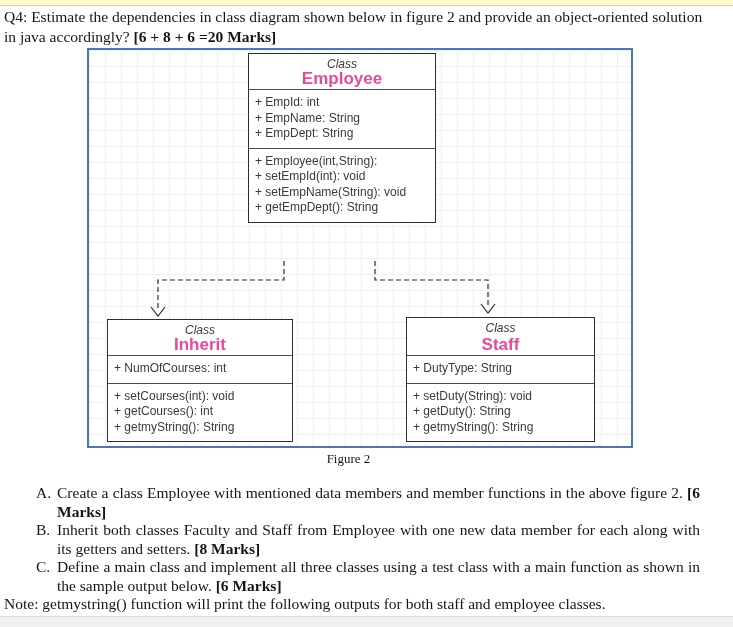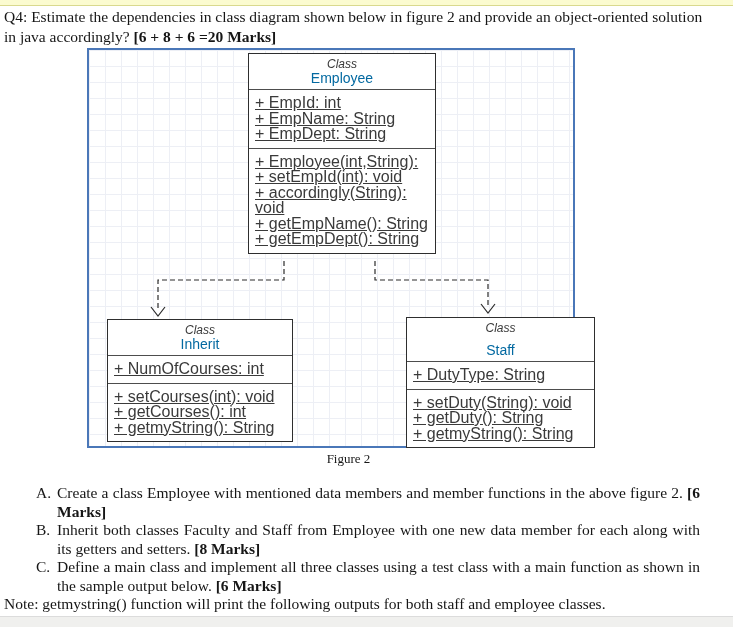--- a/index.html
+++ b/index.html
@@ -10,34 +10,34 @@
   
   .top-bar { position:absolute; left:0; top:0; width:733px; height:6px;
              background:#fbfbd0; border-bottom:1px solid #d9d98e; }
 
   
   .question { position:absolute; left:4px; top:7px; width:706px;
               font-size:15.5px; line-height:19.5px; }
   .question b { font-weight:bold; }
 
   
-  .canvas { position:absolute; left:87px; top:48px; width:488px; height:400px;
+  .canvas { position:absolute; left:87px; top:48px; width:546px; height:400px;
             border:2px solid #4a77b8; background:#fff;
             background-image:
               repeating-linear-gradient(to right,  #edeff5 0 1px, transparent 1px 16px),
               repeating-linear-gradient(to bottom, #edeff5 0 1px, transparent 1px 16px); }
 
   
   .uml { position:absolute; background:#fff; border:1.5px solid #2e2e2e;
          font-family:"Liberation Sans", sans-serif; color:#3a3a3a; }
   .uml-head { text-align:center; padding:3px 2px 3px; border-bottom:1.3px solid #4d4d4d; }
   .stereo { font-style:italic; font-size:12px; line-height:14px; color:#3a3a3a; }
-  .cname  { font-weight:normal; font-size:14px; line-height:15px; color:#0369a1; }
-  .gap .cname { margin-top:8px; }
-  .sec { padding:5px 6px 6px; font-size:16px; line-height:15.5px;text-decoration:underline; }
+  .cname  { font-weight:bold; font-size:17px; line-height:15px; color:#ec4899; }
+  .gap .cname { margin-top:2px; }
+  .sec { padding:5px 6px 6px; font-size:12px; line-height:15.5px; }
   .sec.attrs { border-bottom:1.3px solid #4d4d4d; }
 
   .uml-employee { left:159px; top:3px;   width:188px; }
   .uml-faculty  { left:18px;  top:269px; width:186px; }
   .uml-staff    { left:317px; top:267px; width:189px; }
 
   .arrows { position:absolute; left:0; top:0; width:519px; height:396px; }
 
   
   .fig-caption { position:absolute; left:87px; top:451px; width:523px;
@@ -88,22 +88,21 @@
         <div class="cname">Employee</div>
       </div>
       <div class="sec attrs">
         <div>+ EmpId: int</div>
         <div>+ EmpName: String</div>
         <div>+ EmpDept: String</div>
       </div>
       <div class="sec">
         <div>+ Employee(int,String):</div>
         <div>+ setEmpId(int): void</div>
-        <div>+ accordingly(String): void</div>
-        <div>+ getEmpName(): String</div>
+        <div>+ setEmpName(String): void</div>
         <div>+ getEmpDept(): String</div>
       </div>
     </div>
 
     <div class="uml uml-faculty">
       <div class="uml-head">
         <div class="stereo">Class</div>
         <div class="cname">Inherit</div>
       </div>
       <div class="sec attrs">

